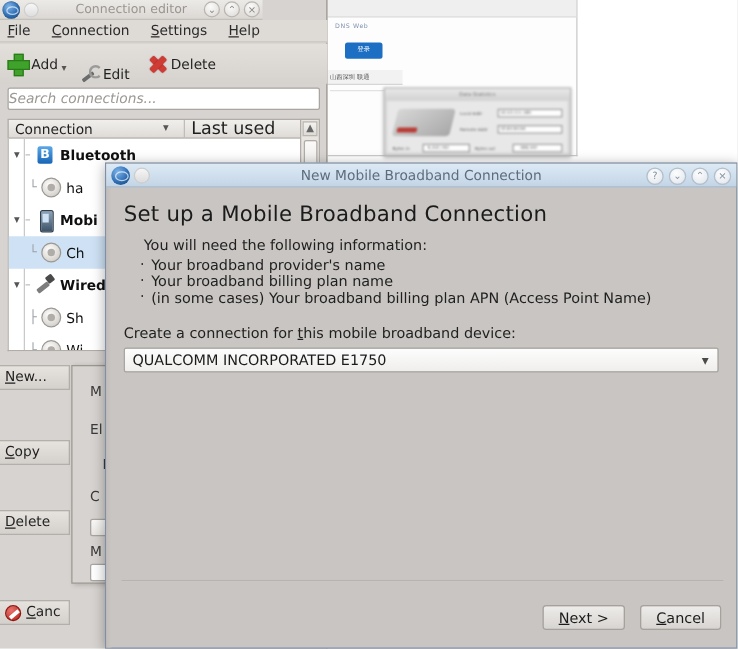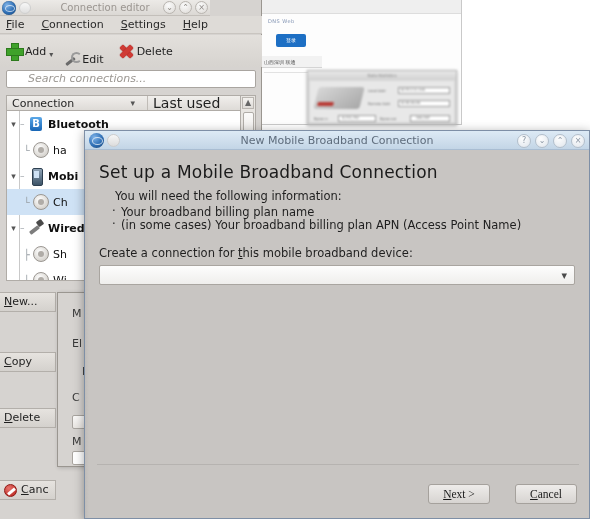--- a/index.html
+++ b/index.html
@@ -140,21 +140,21 @@
     content:""; position:absolute; left:1px; top:6px; width:15px; height:5px;
     background:#cf3b35; border-radius:1px; box-shadow: 0 0 1px #8f1f1b;
   }
   .ico-x:before{ transform:rotate(45deg); }
   .ico-x:after { transform:rotate(-45deg); }
 
   .searchbox {
     position:absolute; left:6px; top:70px; width:250px; height:18px;
     background:#ffffff; border:1px solid #a9a5a0; border-radius:2px;
     font-style: italic; font-size:11px; color:#9b9792;
-    line-height:16px; padding-left:21px;
+    line-height:16px; padding-left:0;
   }
   .listhdr {
     position:absolute; left:6px; top:95px; width:250px; height:16px;
     background: linear-gradient(#f1efec,#dedbd7);
     border:1px solid #b0aca7; display:flex; align-items:center;
   }
   .listhdr .col1 { width:140px; padding-left:5px; font-size:11px; color:#1f1f1f; position:relative;}
   .listhdr .sortarrow { position:absolute; right:12px; top:1px; font-size:9px; color:#555;}
   .listhdr .sep { width:1px; height:14px; background:#c0bcb7; }
   .listhdr .col2 { padding-left:5px; font-size:14px; color:#1f1f1f; }
@@ -297,21 +297,21 @@
     font-size:11.5px; color:#1b1b1b; line-height:19px; padding-left:6px;
   }
   .wiz-combo .arrow {
     position:absolute; right:7px; top:0px; font-size:11px; color:#4a4a4a; line-height:19px;
   }
   .wiz-sep {
     position:absolute; left:12px; right:10px; top:333px; height:1px;
     background:#e9e7e5; border-top:1px solid #b6b3b0;
   }
   .wiz-actions {
-    position:absolute; right:12px; bottom:14px; display:flex; gap:25px;font-family:Liberation Serif, serif;
+    position:absolute; right:12px; bottom:14px; display:flex; gap:12px;
   }
   .pbtn {
     min-width:62px; height:20px; padding:0 12px;
     background: linear-gradient(#eeecea,#d7d4d1);
     border:1px solid #a5a19c; border-radius:3px;
     font-size:11.5px; color:#1b1b1b; line-height:18px; text-align:center;
   }
   .pbtn u { text-decoration:underline; }
   .wiz-leftedge {
     position:absolute; left:0; top:19px; width:4px; bottom:0;
@@ -498,25 +498,27 @@
         <div class="wiz-btn">⌄</div>
         <div class="wiz-btn">⌃</div>
         <div class="wiz-btn">×</div>
       </div>
     </div>
 
     <div class="wiz-body">
       <div class="wiz-h1">Set up a Mobile Broadband Connection</div>
       <div class="wiz-p2">You will need the following information:</div>
       <ul class="wiz-ul">
+        <li>Your broadband provider's name</li>
         <li>Your broadband billing plan name</li>
         <li>(in some cases) Your broadband billing plan APN (Access Point Name)</li>
       </ul>
       <div class="wiz-lbl"><span>Create a connection for </span><u>t</u><span>his mobile broadband device:</span></div>
       <div class="wiz-combo">
+        <span>QUALCOMM INCORPORATED E1750</span>
         <span class="arrow">▾</span>
       </div>
     </div>
 
     <div class="wiz-sep"></div>
 
     <div class="wiz-actions">
       <div class="pbtn"><u>N</u><span>ext &gt;</span></div>
       <div class="pbtn"><u>C</u><span>ancel</span></div>
     </div>

